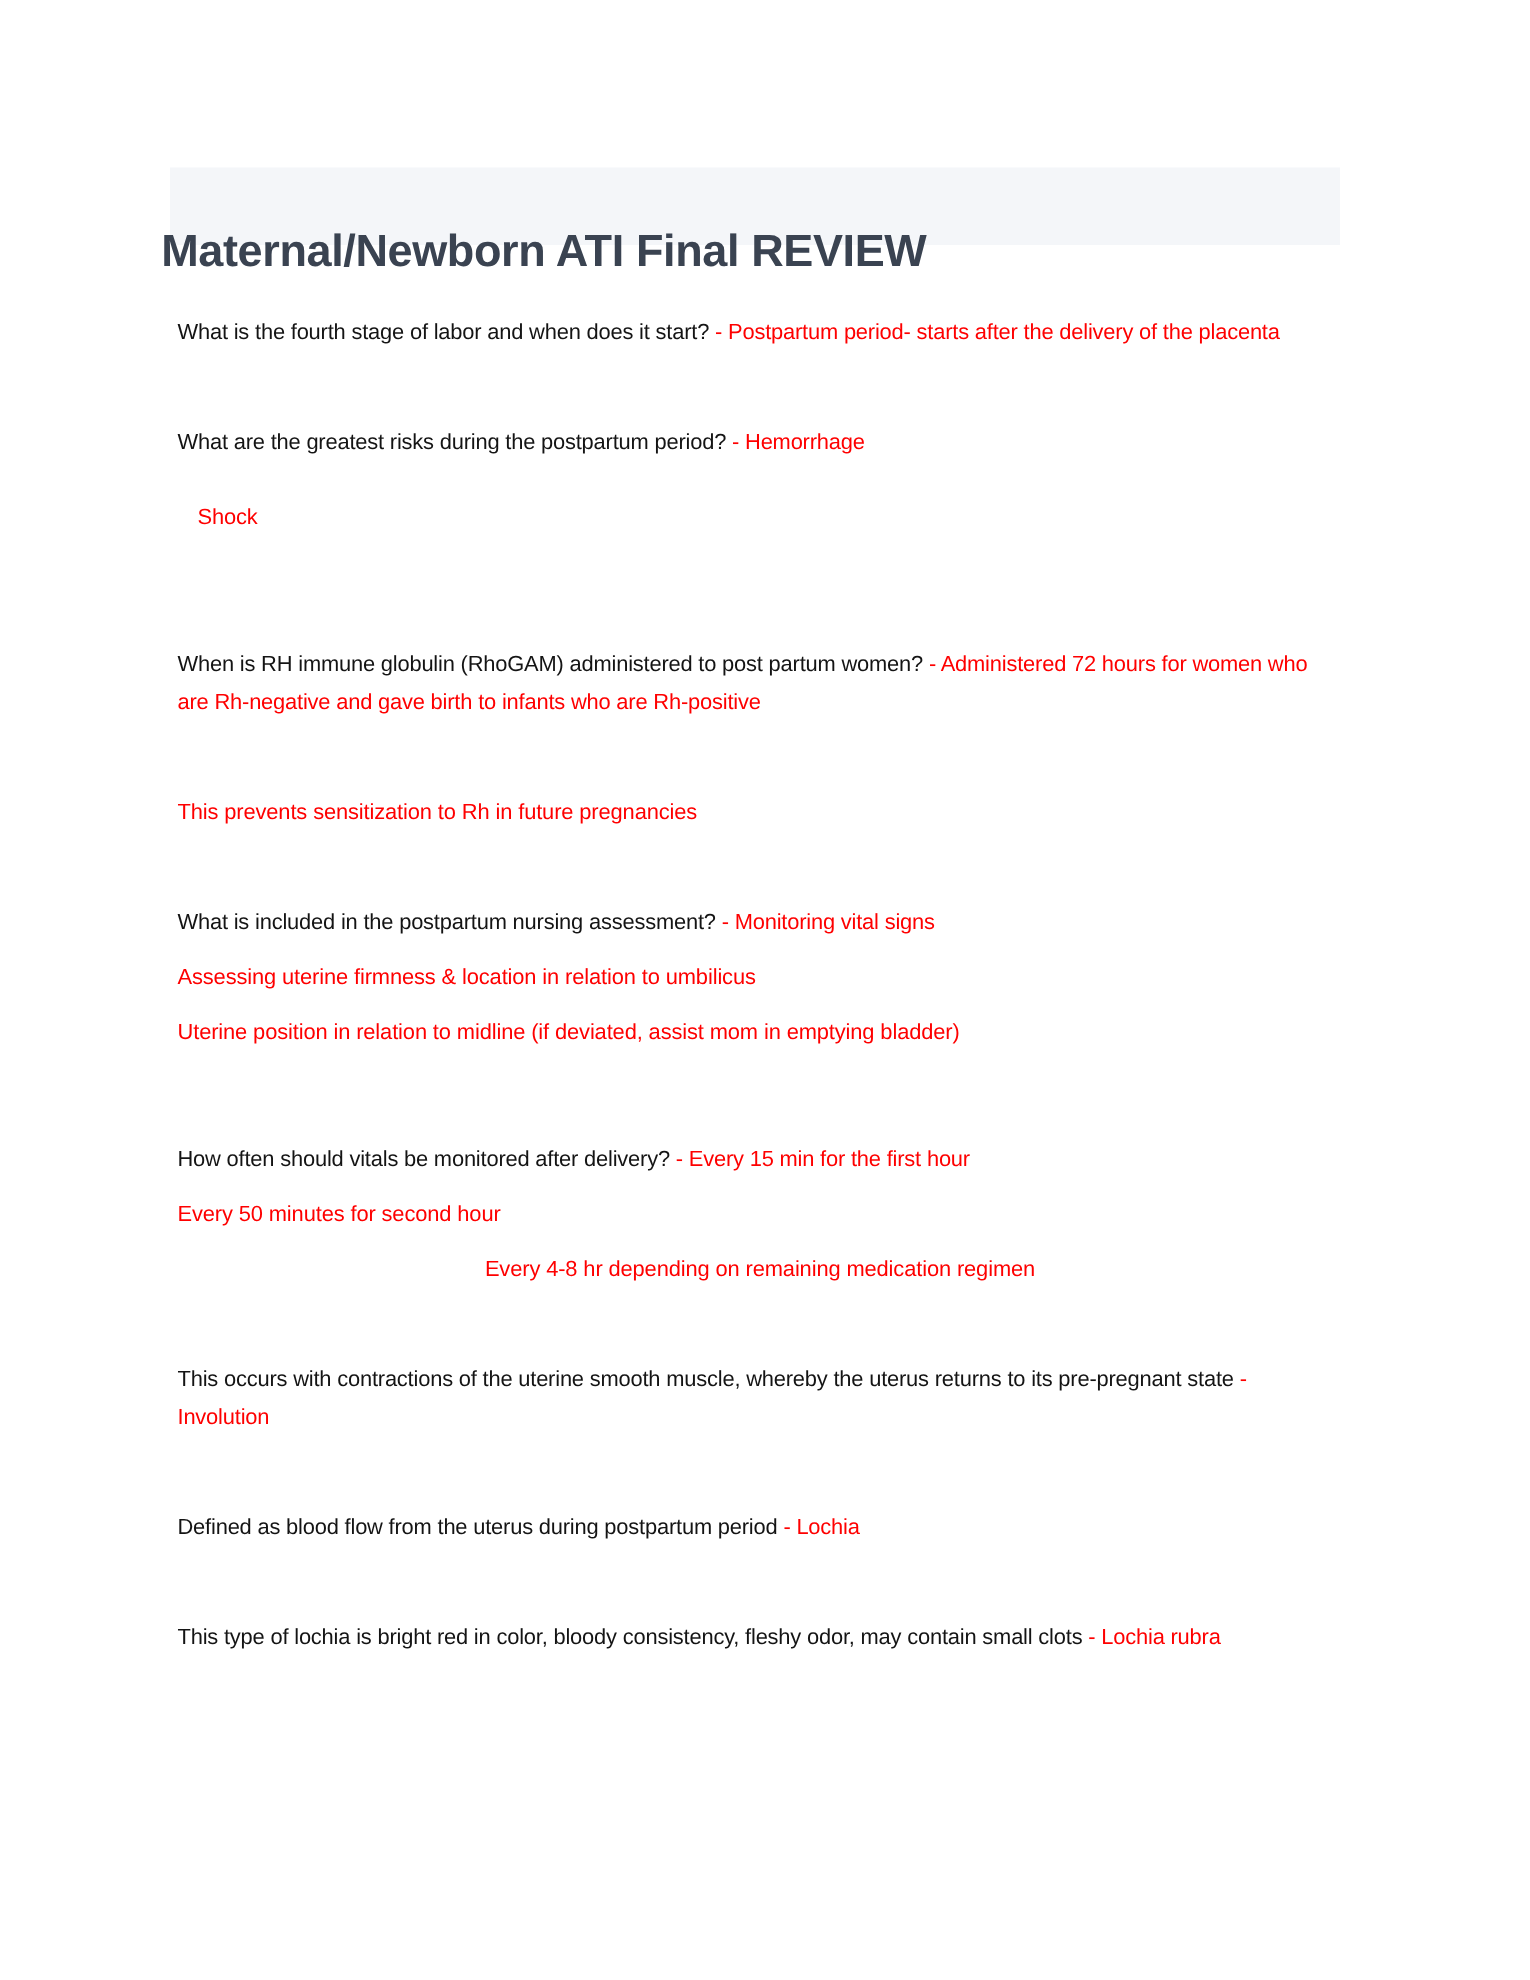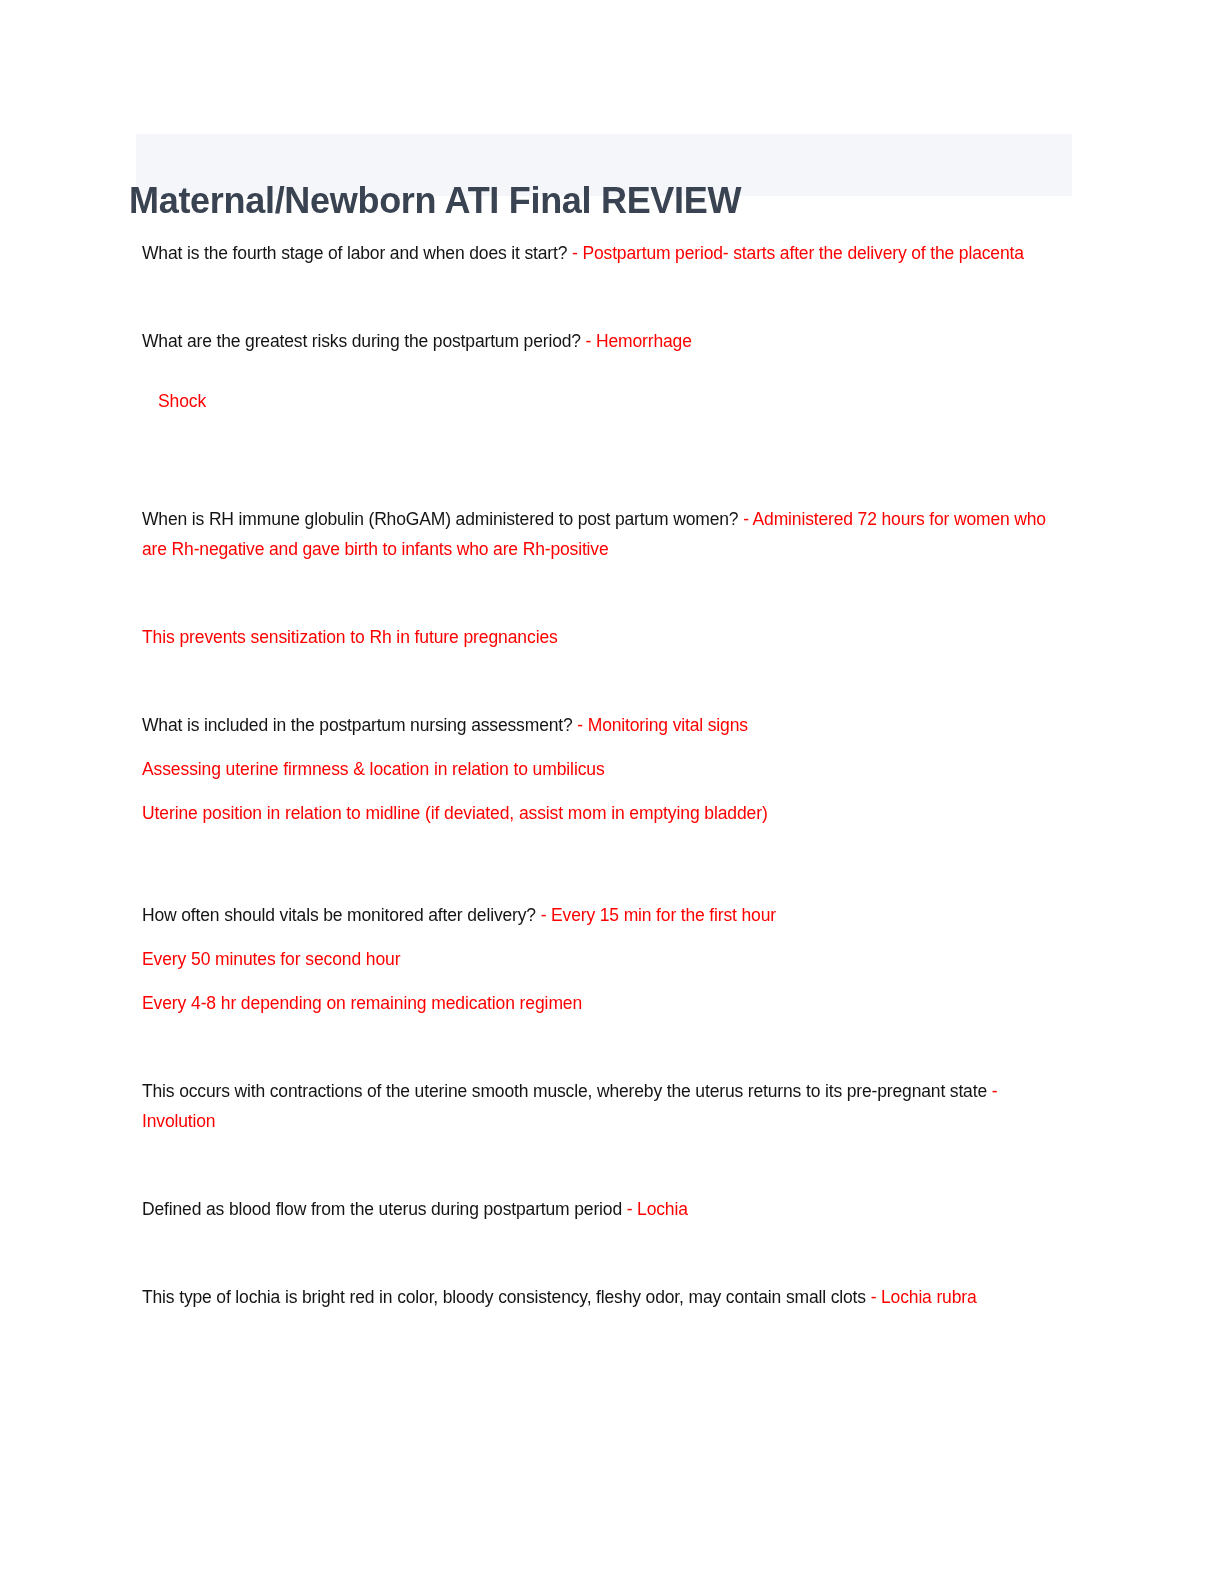--- a/index.html
+++ b/index.html
@@ -38,21 +38,21 @@
     font-weight: bold;
     letter-spacing: -0.3px;
     color: #3a4351;
     line-height: 58px;
     white-space: nowrap;
     margin-top: 36px;
   }
   .content {
     position: absolute;
     left: 142px;
-    top: 238px;
+    top: 250px;
     width: 932px;
   }
   .qa-block {
     margin-bottom: 0;
   }
   .q {
     font-size: 17.5px;
     line-height: 30px;
     color: #141414;
     letter-spacing: -0.15px;
@@ -117,21 +117,21 @@
     </div>
     <div class="gap-lg"></div>
 
     <div class="qa-block">
       <p class="q" style="margin:0;">
         <span>How often should vitals be monitored after delivery?</span><span class="a"> - </span><span class="a">Every 15 min for the first hour</span>
       </p>
       <div class="gap-sm"></div>
       <p class="a-line" style="margin:0;">Every 50 minutes for second hour</p>
       <div class="gap-sm"></div>
-      <p class="a-line" style="margin:0;">Every 4-8 hr depending on remaining medication regimen</p>
+      <p class="a-line" style="margin:0;text-align:center;">Every 4-8 hr depending on remaining medication regimen</p>
     </div>
     <div class="gap-lg"></div>
 
     <div class="qa-block">
       <p class="q" style="margin:0;">
         <span>This occurs with contractions of the uterine smooth muscle, whereby the uterus returns to its pre-pregnant state</span><span class="a"> - </span><span class="a">Involution</span>
       </p>
     </div>
     <div class="gap-lg"></div>
 

